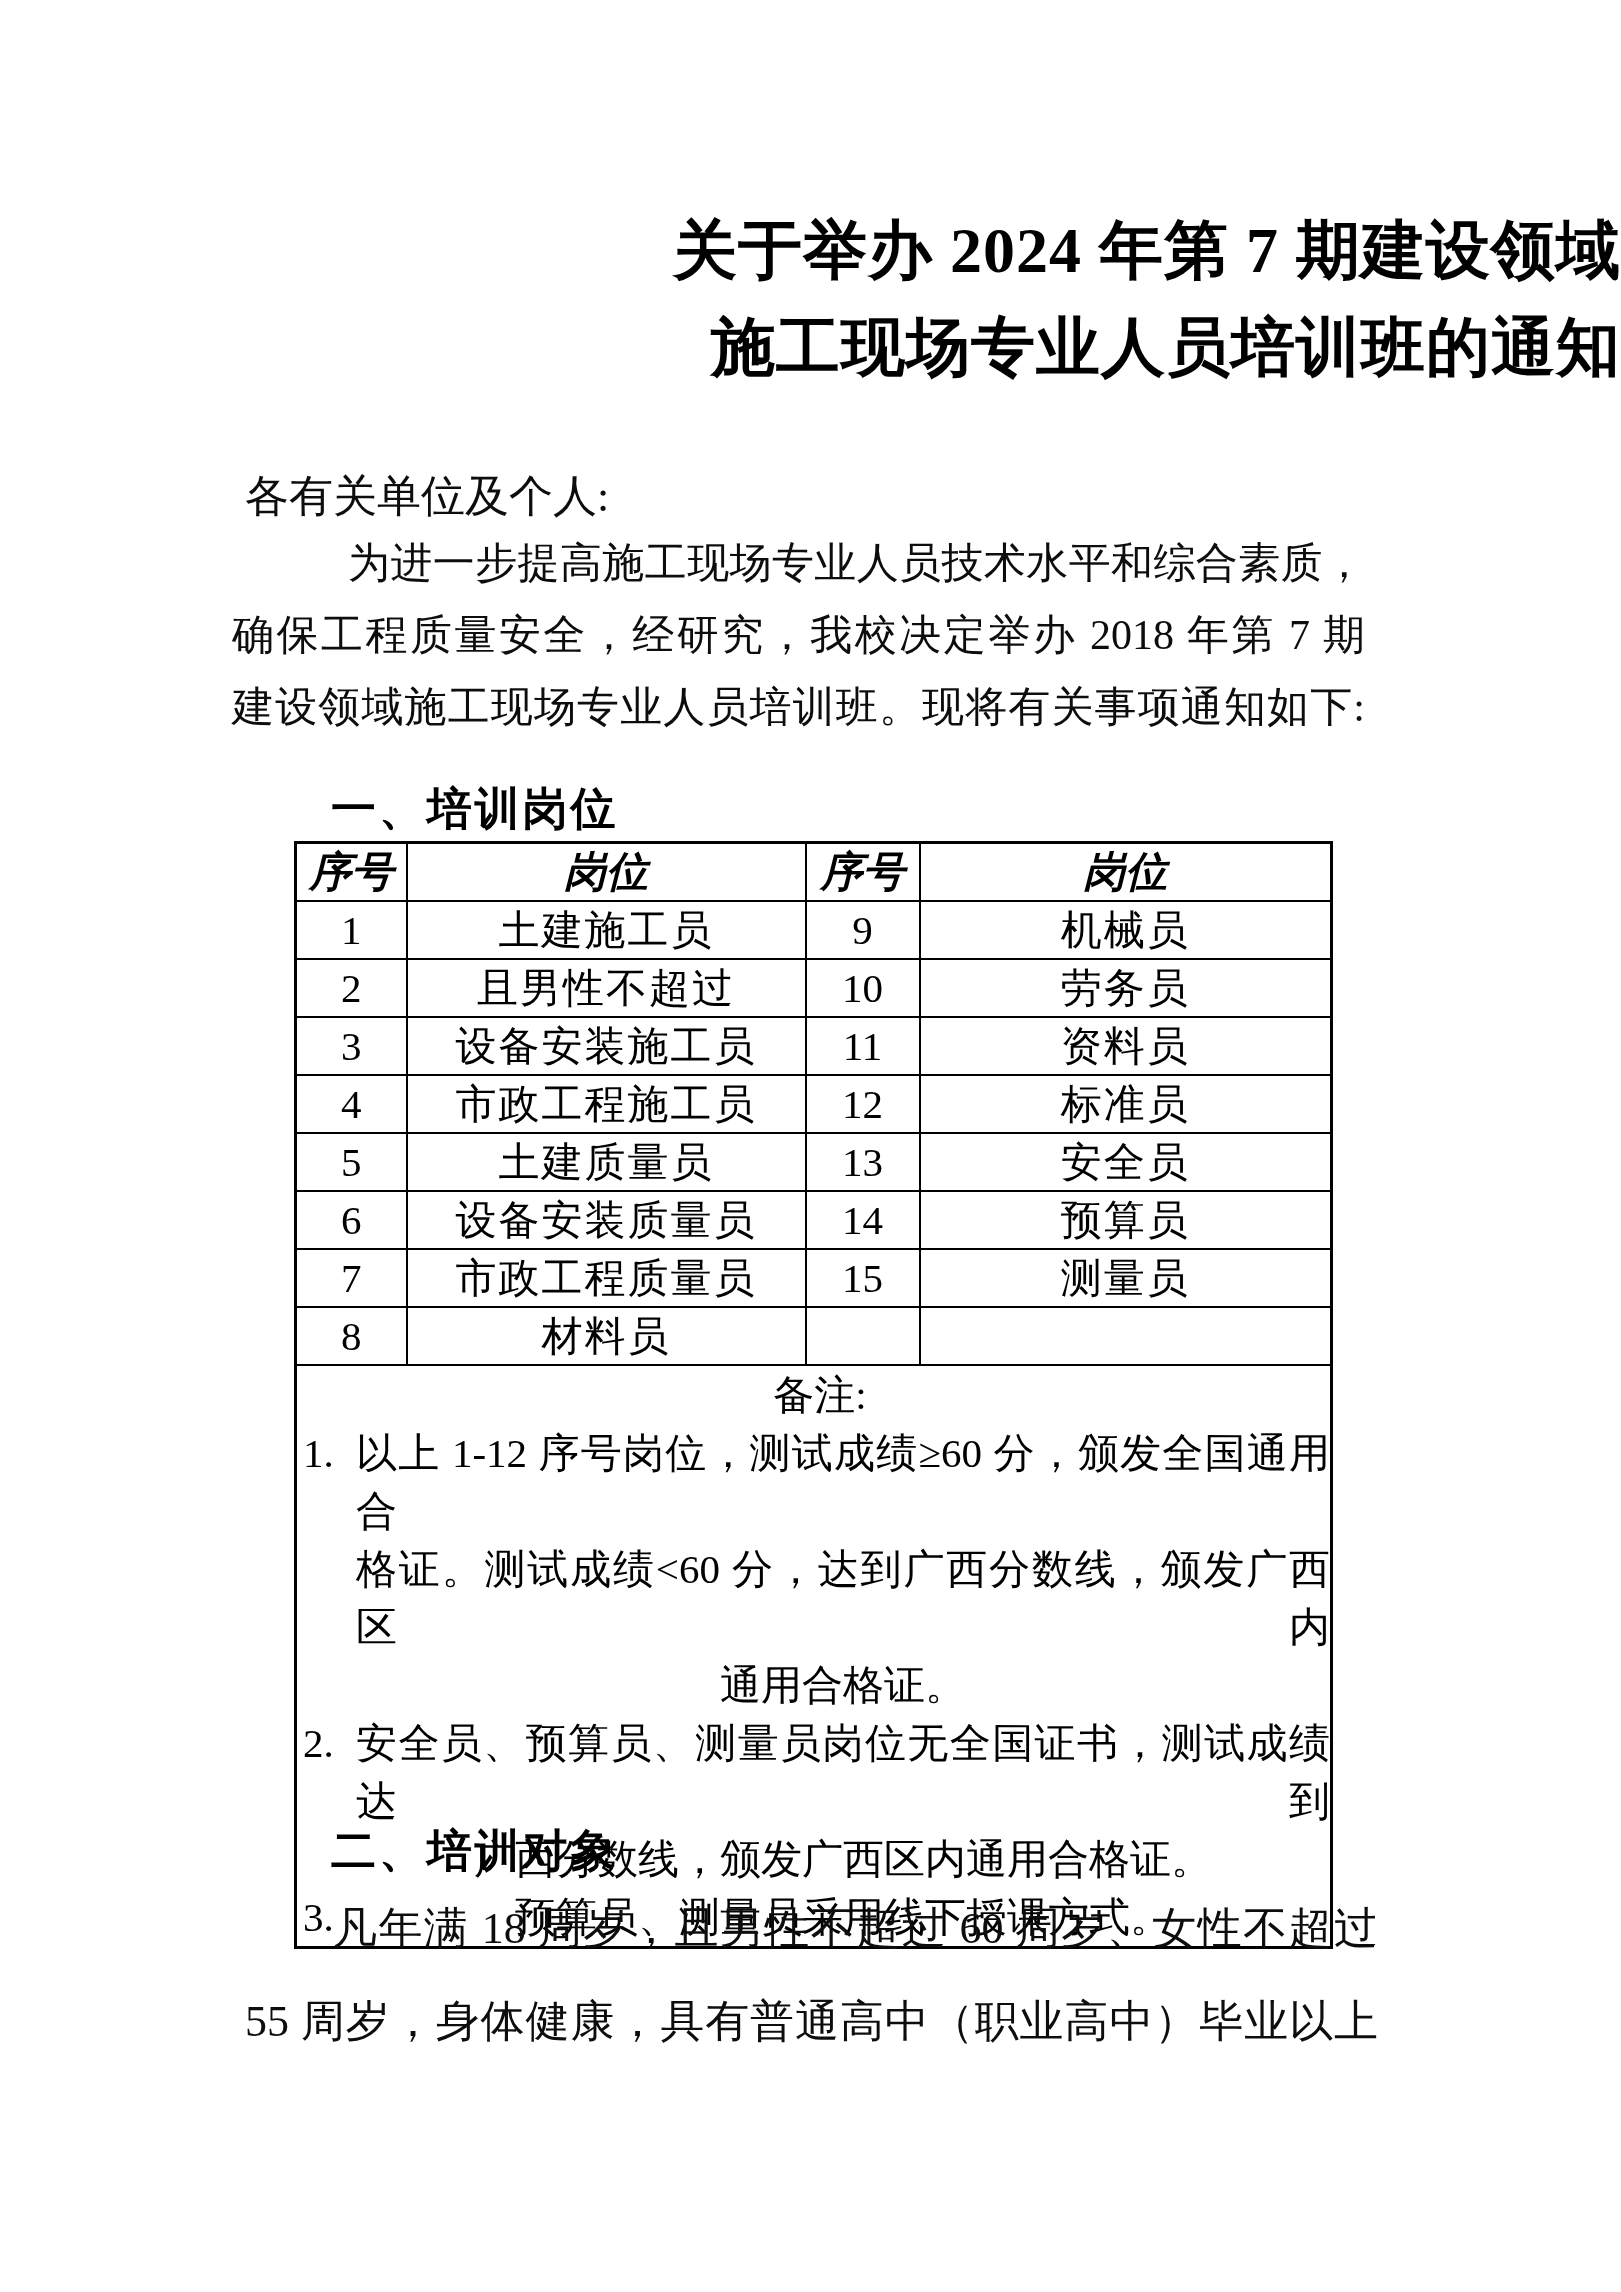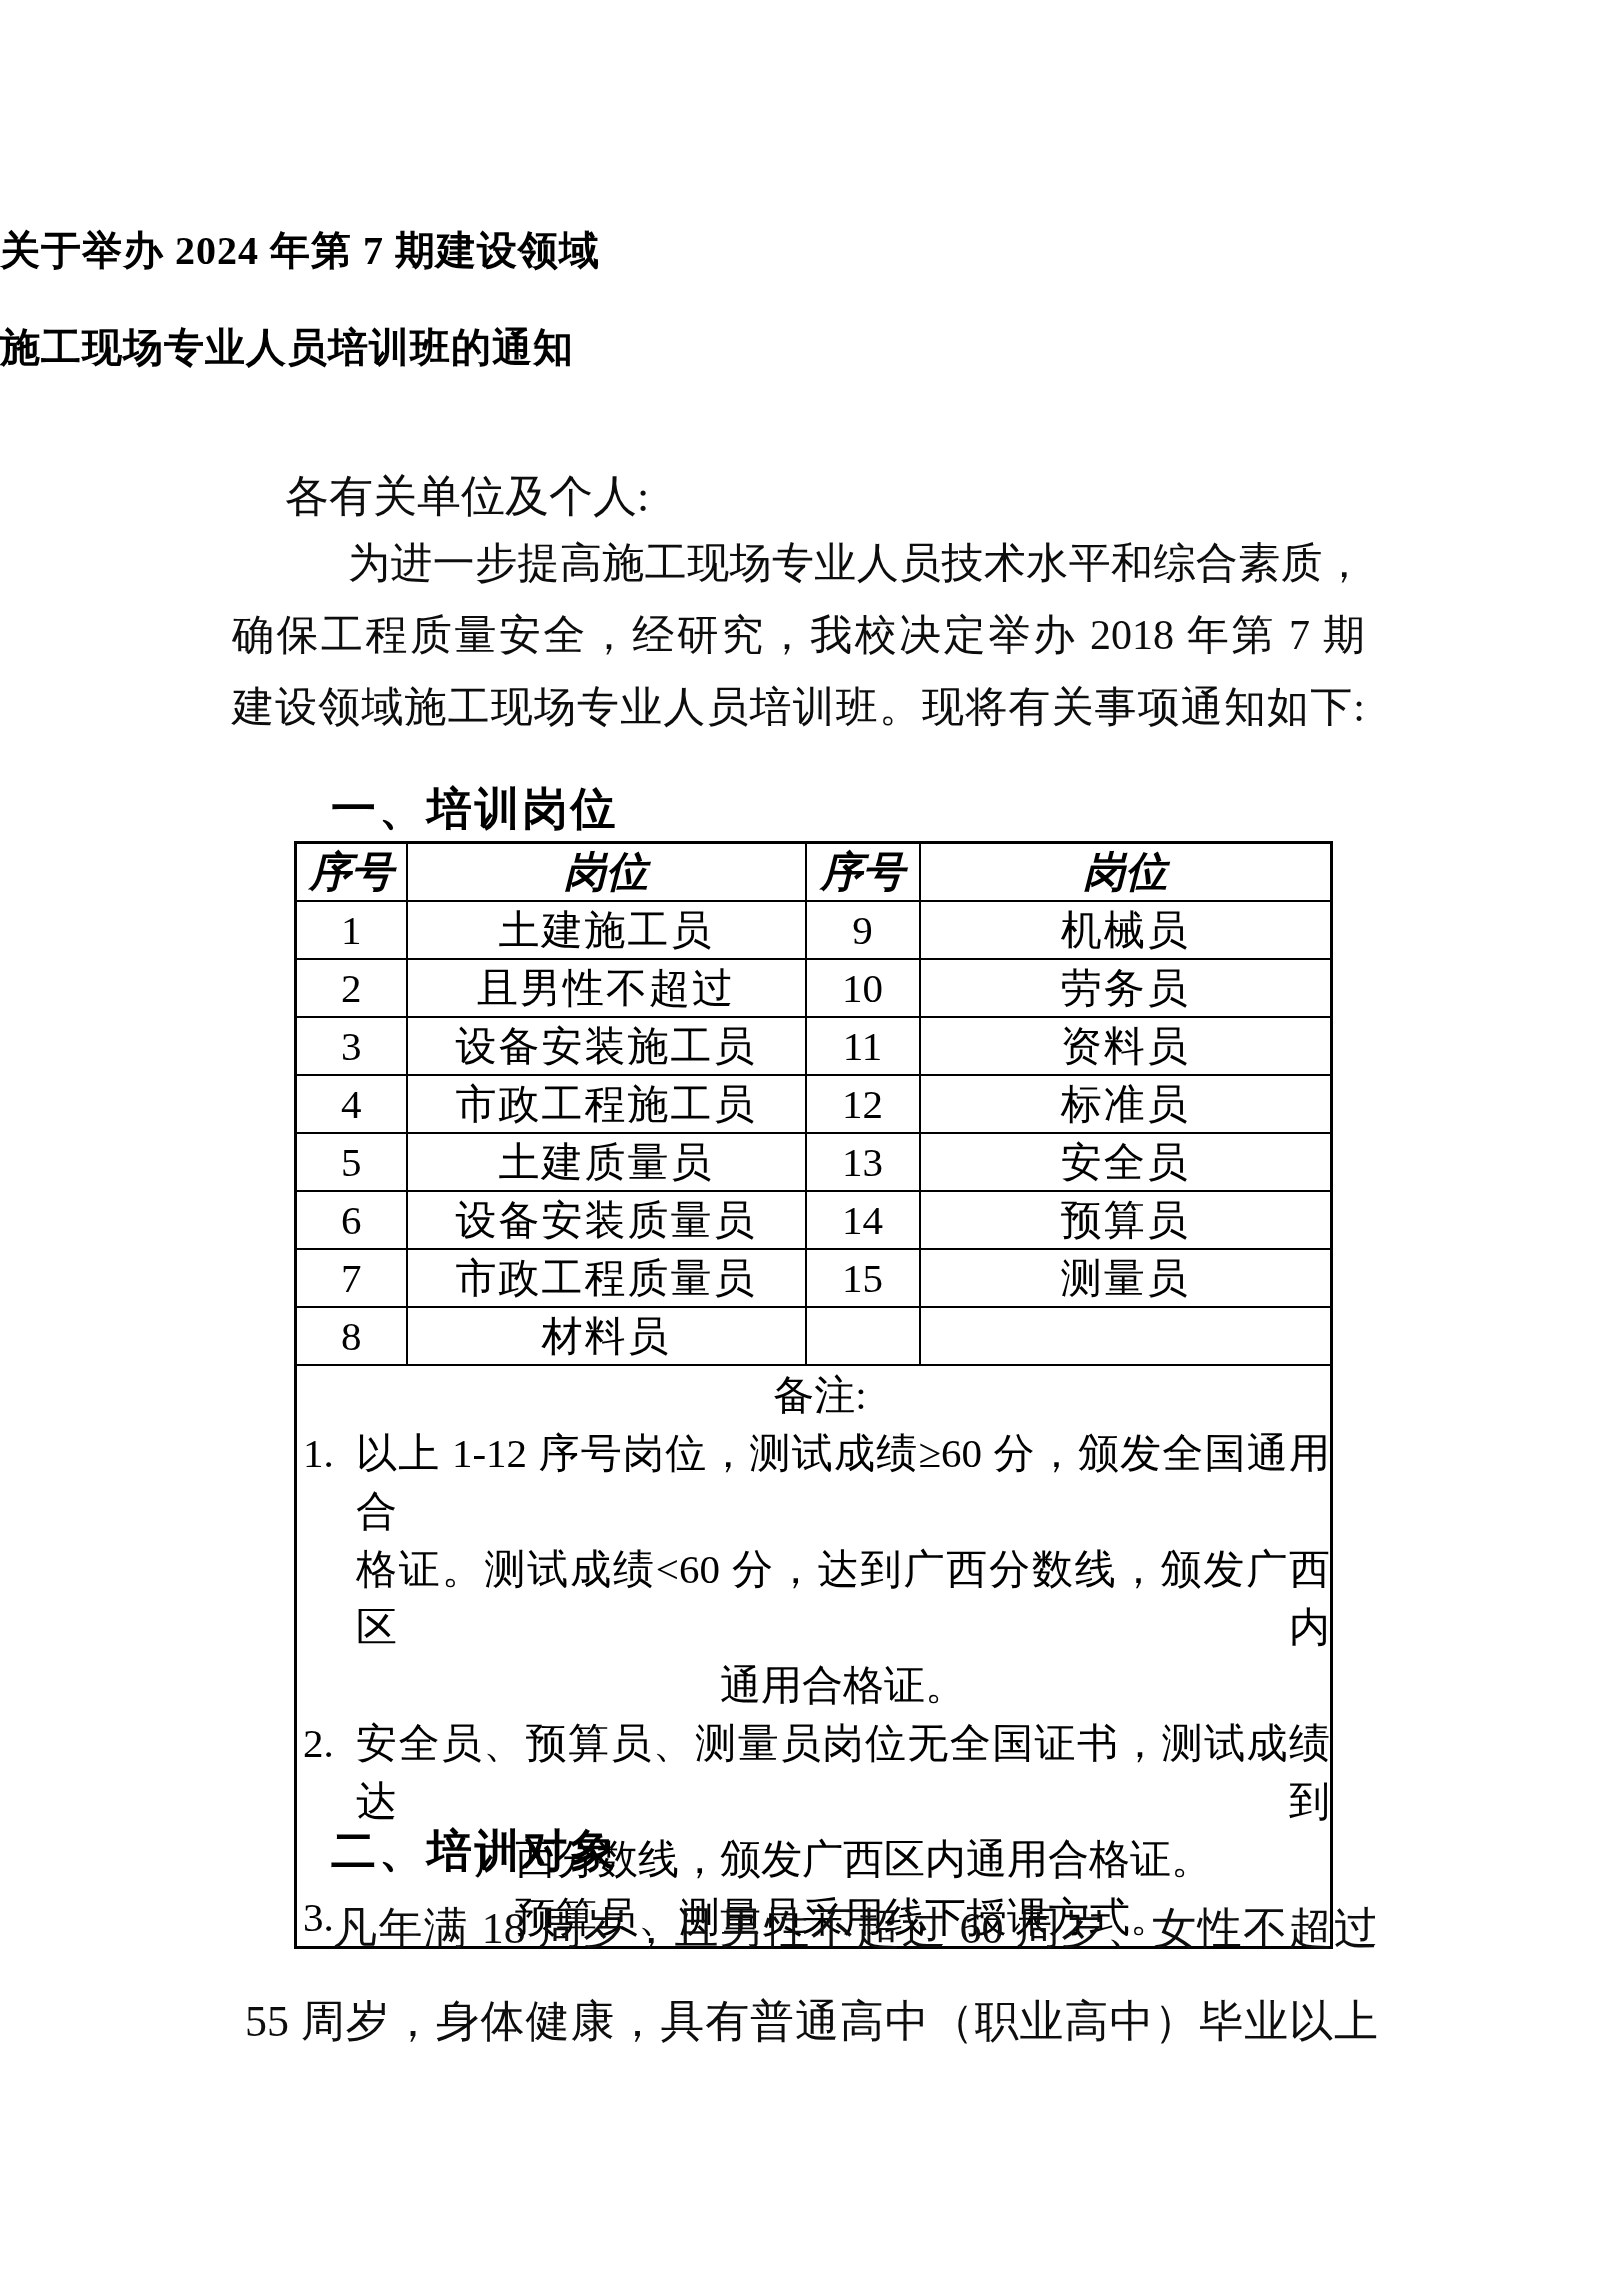--- a/index.html
+++ b/index.html
@@ -7,30 +7,30 @@
     position:relative;
     width:1621px; height:2293px;
     margin:0 auto;
     background:#ffffff;
     font-family:"Liberation Serif", serif;
     color:#0d0d0d;
     overflow:hidden;
   }
   .doc-title {
     position:absolute; top:202px; left:0; right:0;
-    text-align:left;
+    text-align:right;
     font-weight:700;
-    font-size:40px;
+    font-size:64px;
     line-height:97px;
     color:#000;
     letter-spacing:1px;
   }
   .salutation {
     position:absolute; left:245px; top:454px;
-    font-size:44px; line-height:86px;margin-left:40px;
+    font-size:44px; line-height:86px;
   }
   .intro {
     position:absolute; left:232px; top:527px; width:1133px;
     font-size:42px; line-height:72px;
   }
   .jline {
     white-space:normal;
     text-align:justify;
     text-align-last:justify;
     -moz-text-align-last:justify;

